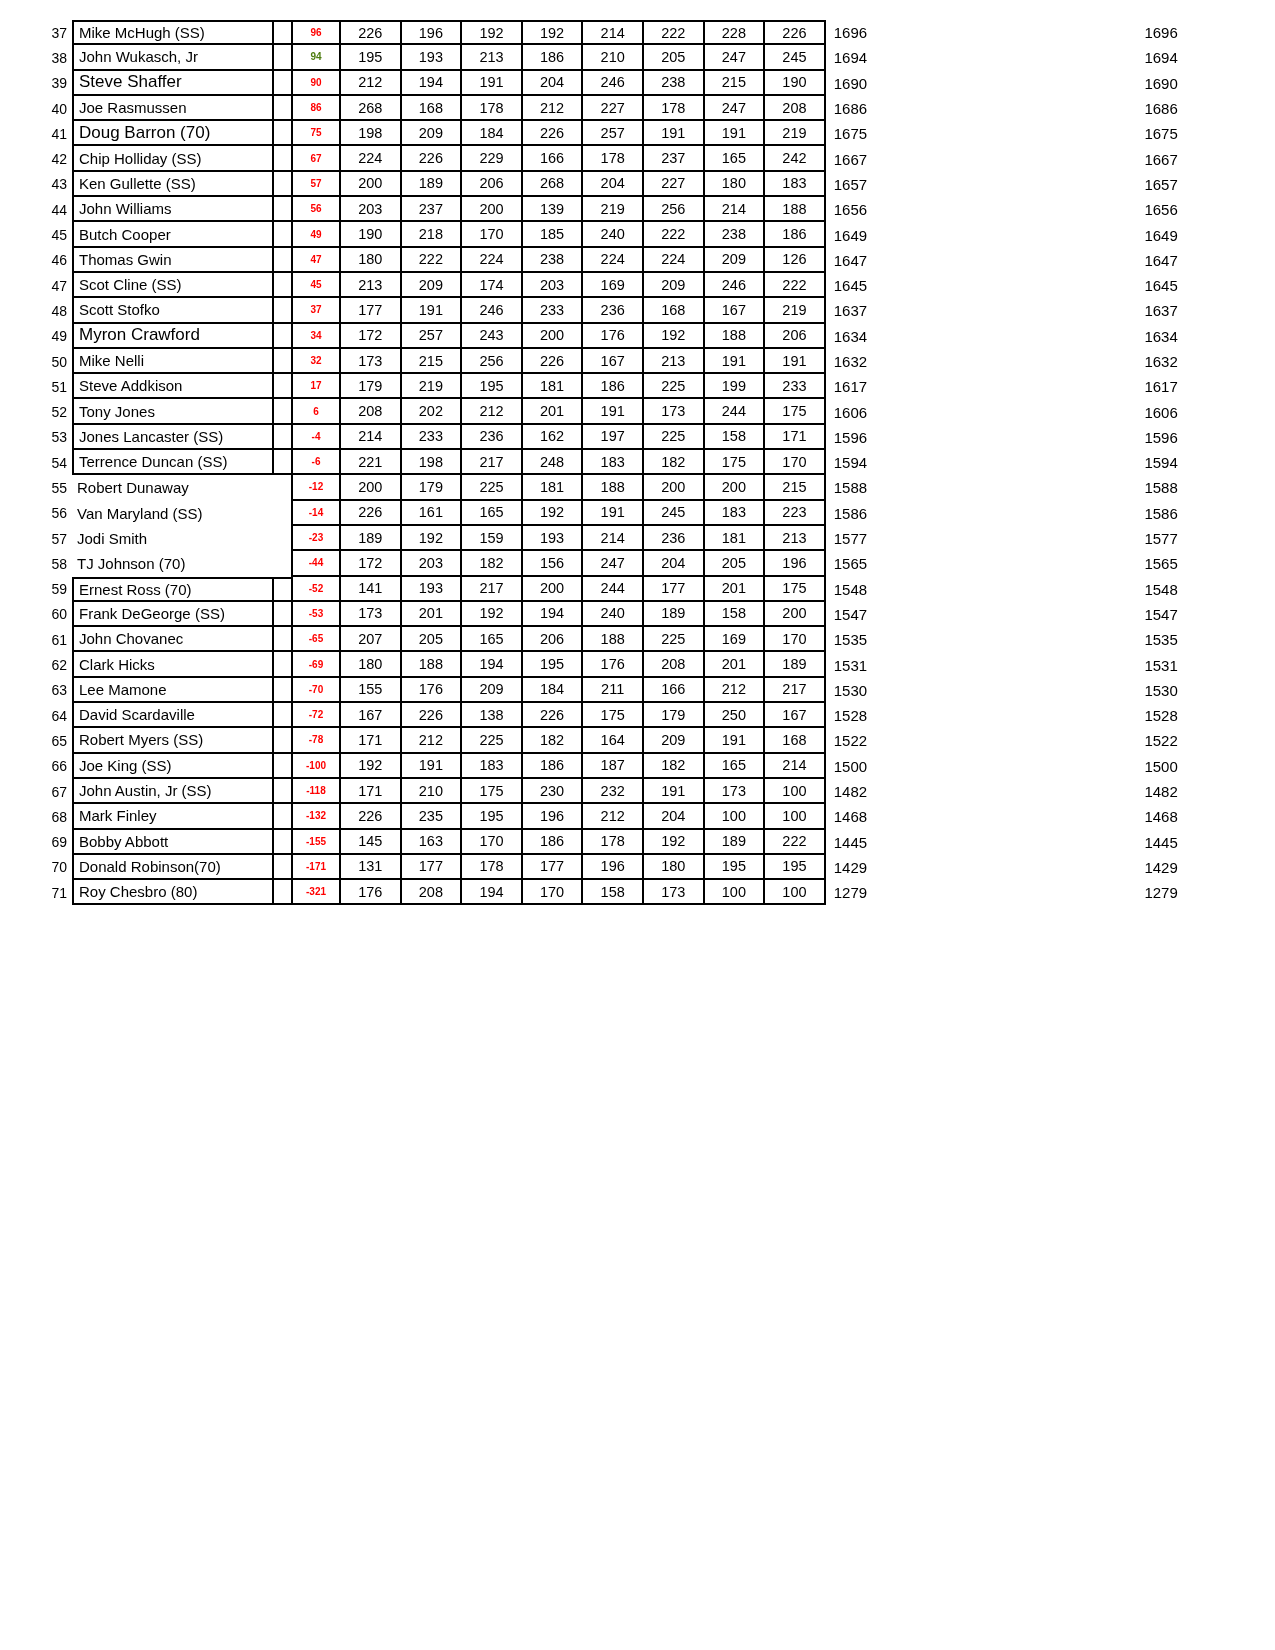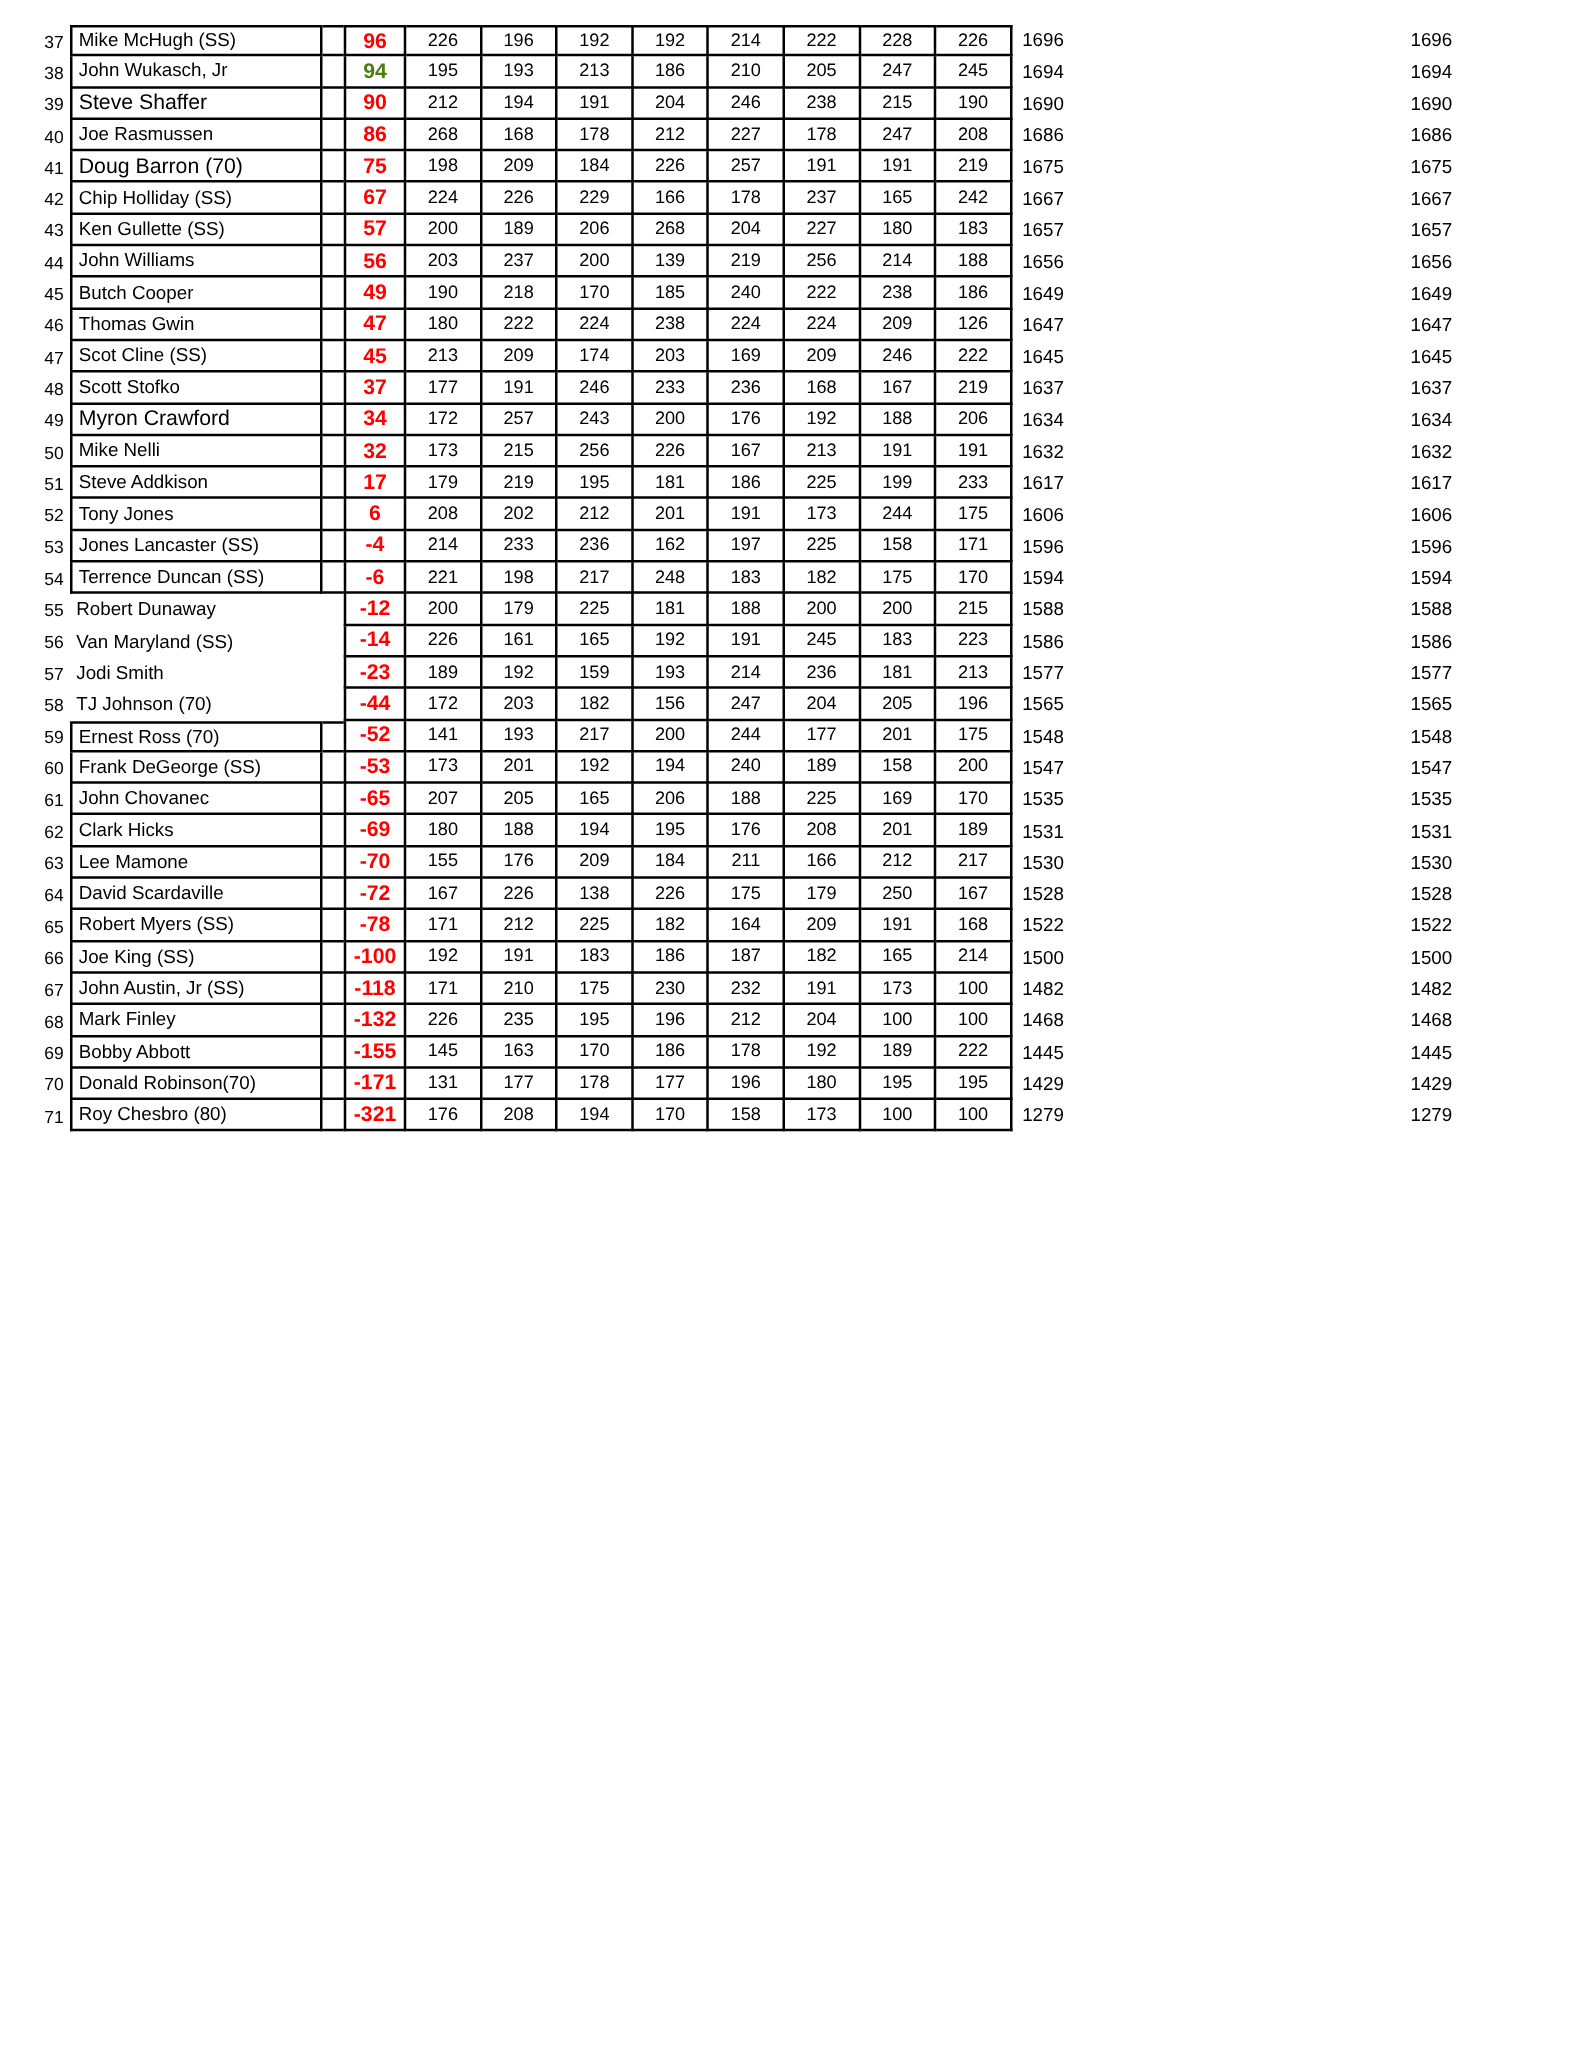--- a/index.html
+++ b/index.html
@@ -1,34 +1,34 @@
 <!DOCTYPE html>
 <html><head>
 <meta charset="utf-8">
 <style>
   html,body { margin:0; padding:0; background:#ffffff; }
   .page {
     position:relative; width:1275px; height:1650px; background:#ffffff;
     font-family:"Liberation Sans", sans-serif; color:#000000; overflow:hidden;
   }
   .score-grid {
-    position:absolute; left:30px; top:20px;
+    position:absolute; left:46px; top:20px;
     display:grid;
     grid-template-columns: 26px 202px 17px 50px repeat(8, 60.6px) 307px 45px;
     grid-auto-rows: 25.3px;
   }
   .cell {
     box-sizing:border-box; display:flex; align-items:center;
     overflow:hidden; white-space:nowrap;
   }
   .c-num  { justify-content:flex-end; padding-right:5px; font-size:14px; }
   .c-name { padding-left:5px; font-size:15px; }
   .c-name.large { font-size:17px; }
   .c-gap  { }
-  .c-hcp  { justify-content:center; font-weight:bold; font-size:17px; }
+  .c-hcp  { justify-content:center; font-weight:bold; font-size:10px; }
   .c-game { justify-content:center; font-size:14.5px; }
   .c-total{ padding-left:8px; font-size:15px; }
   .c-far  { justify-content:flex-end; font-size:15px; }
   .bl { border-left:2px solid #000; }
   .br { border-right:2px solid #000; }
   .bt { border-top:2px solid #000; }
   .bb { border-bottom:2px solid #000; }
 </style>
 </head>
 <body>

